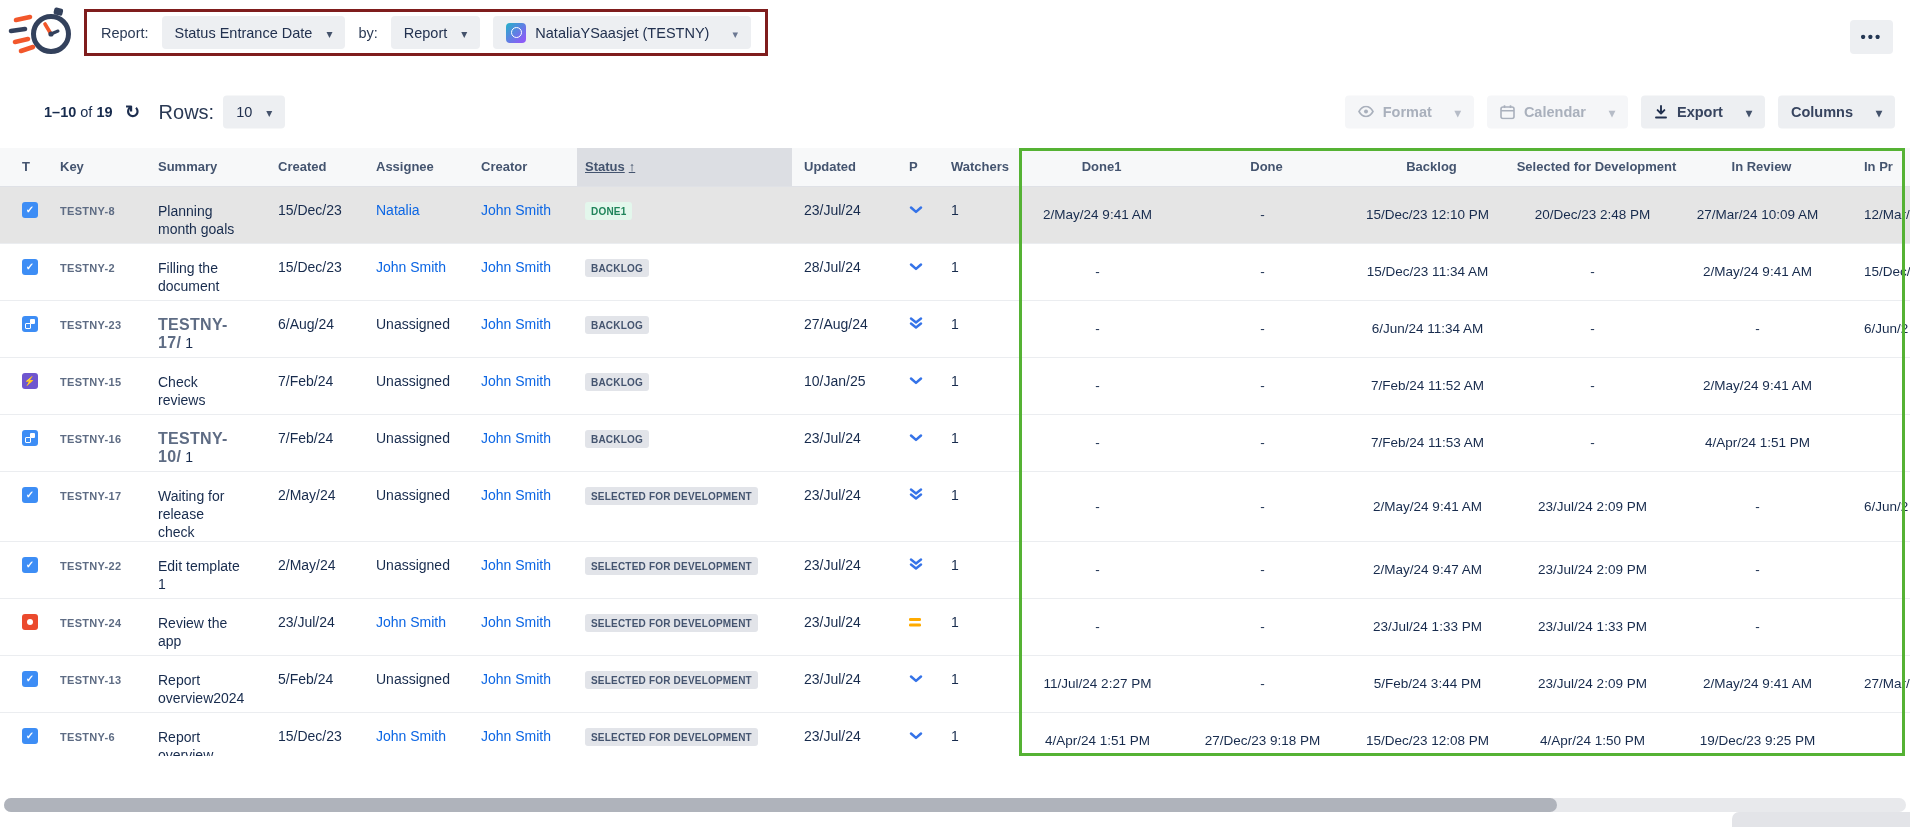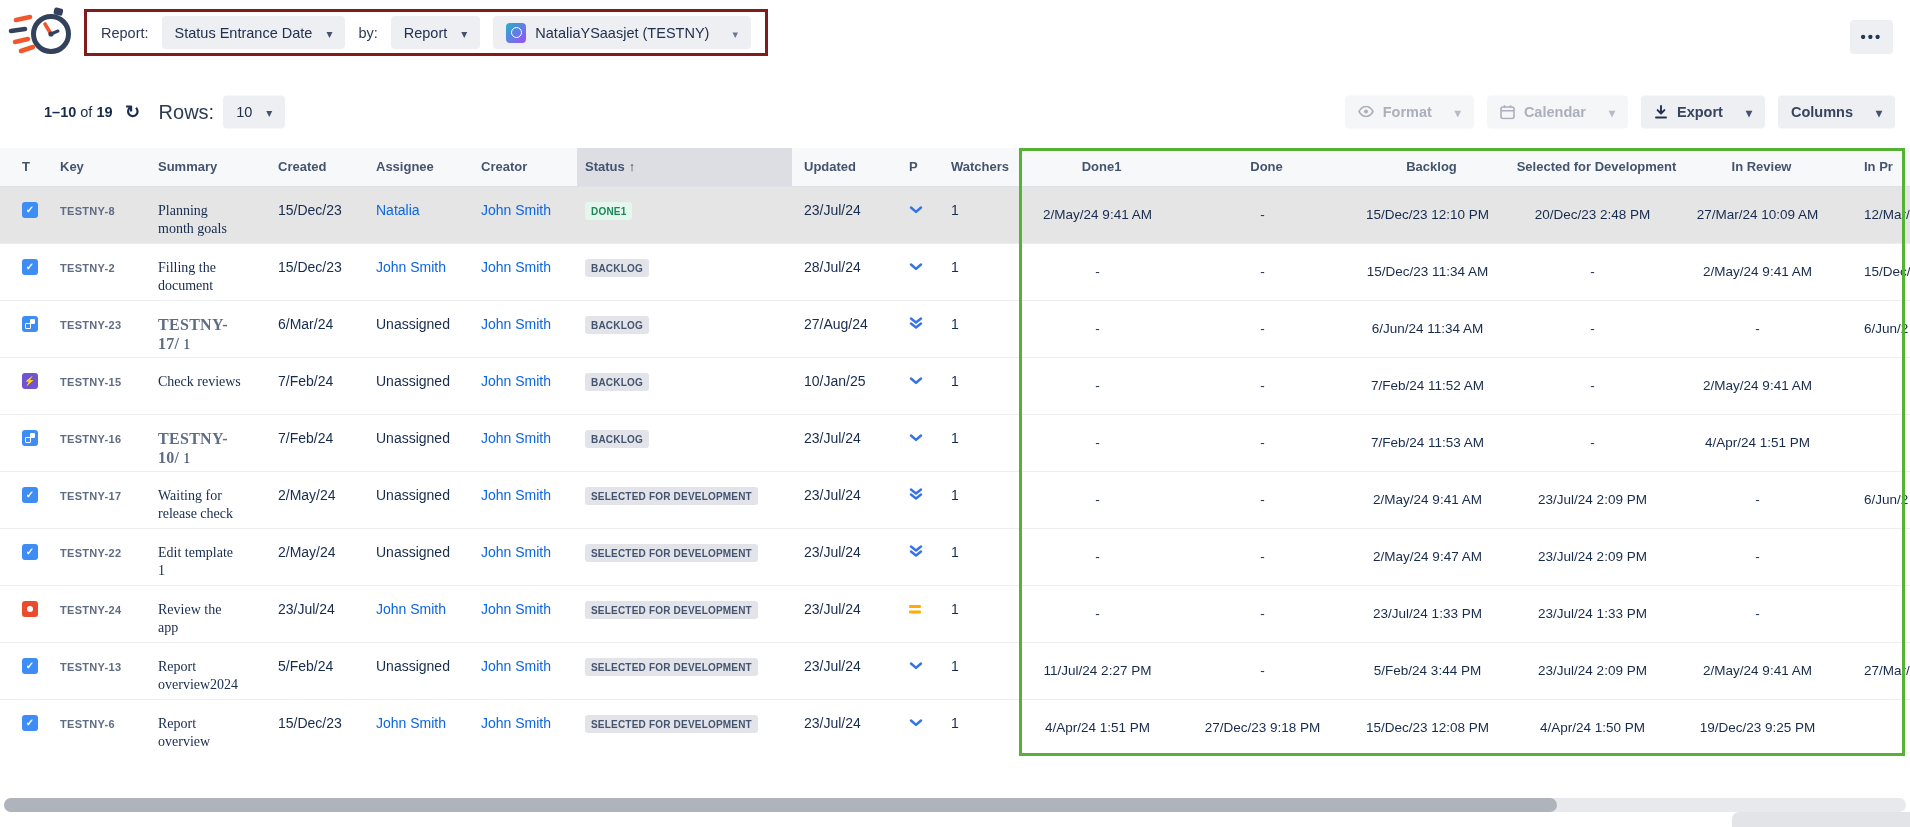--- a/index.html
+++ b/index.html
@@ -35,26 +35,26 @@
   .dash{font-size:14px;color:#172B4D;}
   .actions-group{right:15px;gap:13px;}
   .pill.btn{font-weight:600;color:#37445F;gap:9px;}
   .pill.disabled{background:#F5F6F8;color:#A9B0BC;cursor:default;}
   .pill.disabled .caret::before{color:#B6BCC7;}
   .ic{display:inline-block;line-height:0;}
   
   .tbl-wrap{position:absolute;left:0;top:148px;width:1910px;height:608px;overflow:hidden;}
   table{border-collapse:collapse;table-layout:fixed;width:2014px;}
   thead th{background:#F7F8F9;height:38px;font-size:13px;font-weight:600;color:#44546F;text-align:left;padding:0;border-bottom:1px solid #DFE1E6;box-sizing:border-box;white-space:nowrap;}
-  th.th-status{background:#DCDEE3;}
+  th.th-status{background:#DCDEE3;text-decoration:underline;}
   tbody td{border-bottom:1px solid #EBEDF0;vertical-align:top;padding:15px 8px 0 0;font-size:14px;box-sizing:border-box;overflow:hidden;}
   tbody tr{height:57px;}
   tbody tr.hl td{background:#e5e5e5;}
   .pl22{padding-left:22px;} .pl12{padding-left:12px;} .pl8{padding-left:8px;} .pl6{padding-left:6px;} .pl4{padding-left:4px;}
-  td.c-summary{padding-right:30px;line-height:18px;font-family:Liberation Serif, serif;}
+  td.c-summary{padding-right:30px;line-height:18px;}
   .key{font-size:11px;font-weight:700;color:#5E6C84;letter-spacing:.3px;}
   .sum-parent{font-size:16px;font-weight:700;color:#5E6C84;letter-spacing:.3px;margin-right:4px;}
   .sum-parent:empty{display:none;margin:0;}
   .link{color:#0C66E4;cursor:pointer;}
   .badge{display:inline-block;padding:4px 6px 3px;border-radius:3px;font-size:10px;font-weight:700;letter-spacing:.2px;line-height:1.1;white-space:nowrap;}
   .badge-default{background:#E2E4E9;color:#44546F;}
   .badge-success{background:#E3F7EC;color:#1F845A;}
   .sort-arrow{margin-left:4px;}
   .sort-arrow::before{content:"\2191";font-size:13px;font-weight:700;color:#243754;}
   th.th-d, td.dcol{text-align:center;}
@@ -243,21 +243,21 @@
     <td class="dcol">-</td>
     <td class="dcol">15/Dec/23 11:34 AM</td>
     <td class="dcol">-</td>
     <td class="dcol">2/May/24 9:41 AM</td>
     <td class="dcol last">15/Dec/2</td>
   </tr>
         <tr>
     <td class="pl22"><span class="type-ic type-subtask"></span></td>
     <td class="pl8"><span class="key">TESTNY-23</span></td>
     <td class="pl6 c-summary"><span class="sum-parent">TESTNY-17/</span><span>1</span></td>
-    <td class="pl6">6/Mar/24</td>
+    <td class="pl6">6/Aug/24</td>
     <td class="pl4"><span>Unassigned</span></td>
     <td class="pl4"><span class="link">John Smith</span></td>
     <td class="pl8"><span class="badge badge-default">BACKLOG</span></td>
     <td class="pl12">27/Aug/24</td>
     <td class="pl12"><span class="pri-ic"><svg width="14" height="12" viewBox="0 0 14 12">
                 <path d="M2 1.5l5 4 5-4" fill="none" stroke="#3573E8" stroke-width="2.4" stroke-linecap="round" stroke-linejoin="round"></path>
                 <path d="M2 6.5l5 4 5-4" fill="none" stroke="#3573E8" stroke-width="2.4" stroke-linecap="round" stroke-linejoin="round"></path>
               </svg></span></td>
     <td class="pl12">1</td>
     <td class="dcol">-</td>

